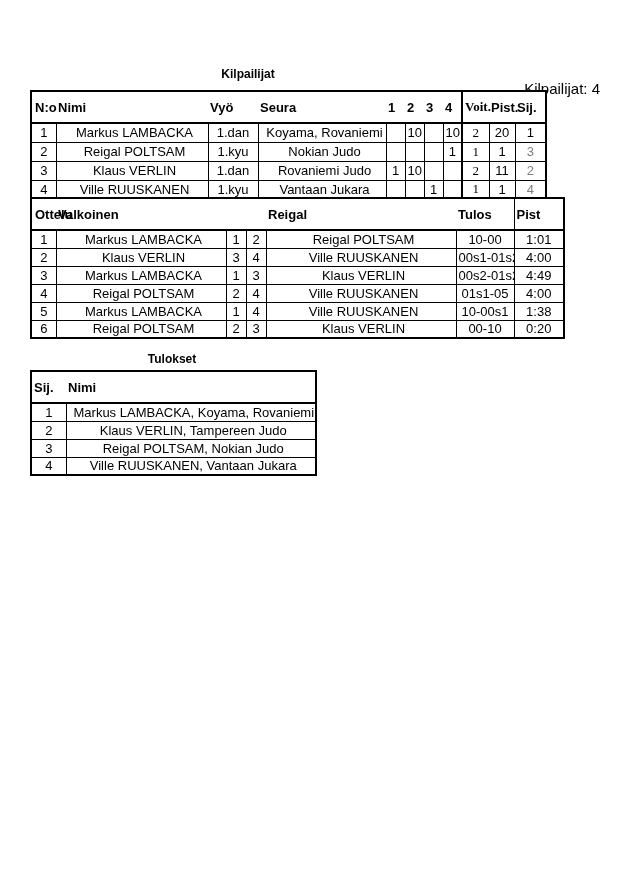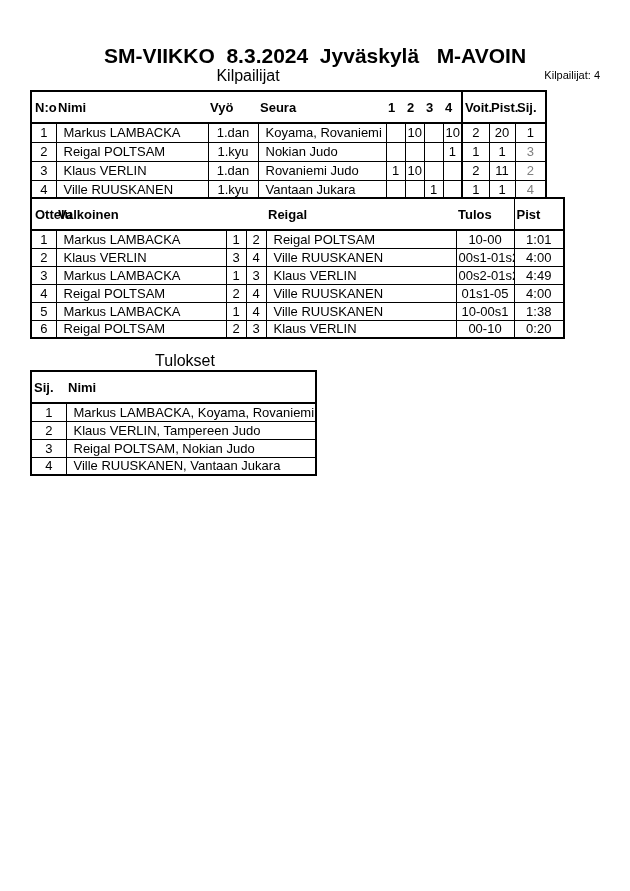--- a/index.html
+++ b/index.html
@@ -19,30 +19,30 @@
     width: 630px;
     text-align: center;
     font-size: 21px;
     font-weight: bold;
     white-space: pre;
     letter-spacing: 0px;
   }
   .section-heading {
     position: absolute;
     transform: translateX(-50%);
-    font-size: 16px;
-    font-weight: normal;
+    font-size: 12px;
+    font-weight: bold;
     white-space: nowrap;
     text-align: center;
   }
   .count-label {
     position: absolute;
-    top: 69px;
+    top: 80px;
     right: 30px;
-    font-size: 11px;
+    font-size: 15px;
     white-space: nowrap;
   }
   table.doc-table {
     position: absolute;
     border-collapse: collapse;
     table-layout: fixed;
     background: #fff;
     border: 2px solid #000;
   }
   .doc-table th {
@@ -58,36 +58,35 @@
   .doc-table td {
     font-size: 13px;
     border: 1px solid #000;
     padding: 0 2px;
     white-space: nowrap;
     overflow: hidden;
     vertical-align: middle;
   }
   .hl { text-align: left; padding-left: 3px !important; }
   .hc { text-align: left; }
-  .al { text-align: left; padding-left: 7px !important; }
+  .al { text-align: center; padding-left: 7px !important; }
   .ac { text-align: center; }
-  .sep-l { border-left: 2px solid #000 !important; }
+  .sep-l { border-left: 2px solid #000 !important; font-family: Liberation Serif, serif; }
   .thin-l { border-left: 1px solid #000 !important; }
   tr.hrow { height: 32px; }
   #table-kilpailijat tr.brow { height: 19px; }
   #table-ottelut tr.brow { height: 18px; }
   #table-tulokset tr.brow { height: 18px; }
   td[data-tone="muted"] { color: #7f7f7f; }
 </style>
 </head>
 <body>
 
 <div class="page">
 
-  <div class="title">SM-VIIKKO  8.3.2024  Jyväskylä   M-AVOIN</div>
 
   <div class="section-heading" style="top:67px; left:248px;">Kilpailijat</div>
 
   <div class="count-label">Kilpailijat: 4</div>
 
   <table class="doc-table" id="table-kilpailijat" style="left:30px; top:90px; width:515px;">
     <colgroup>
       <col style="width:25px">
         <col style="width:152px">
         <col style="width:50px">
@@ -245,21 +244,21 @@
         <td class="al">Reigal POLTSAM</td>
         <td class="ac">2</td>
         <td class="ac">3</td>
         <td class="al">Klaus VERLIN</td>
         <td class="ac">00-10</td>
         <td class="ac">0:20</td>
       </tr>
     </tbody>
   </table>
 
-  <div class="section-heading" style="top:352px; left:185px;">Tulokset</div>
+  <div class="section-heading" style="top:352px; left:172px;">Tulokset</div>
 
   <table class="doc-table" id="table-tulokset" style="left:30px; top:370px; width:285px;">
     <colgroup>
       <col style="width:35px">
         <col style="width:250px">
     </colgroup>
     <thead>
       <tr class="hrow">
         <th class="hc">Sij.</th>
         <th class="hc">Nimi</th>

